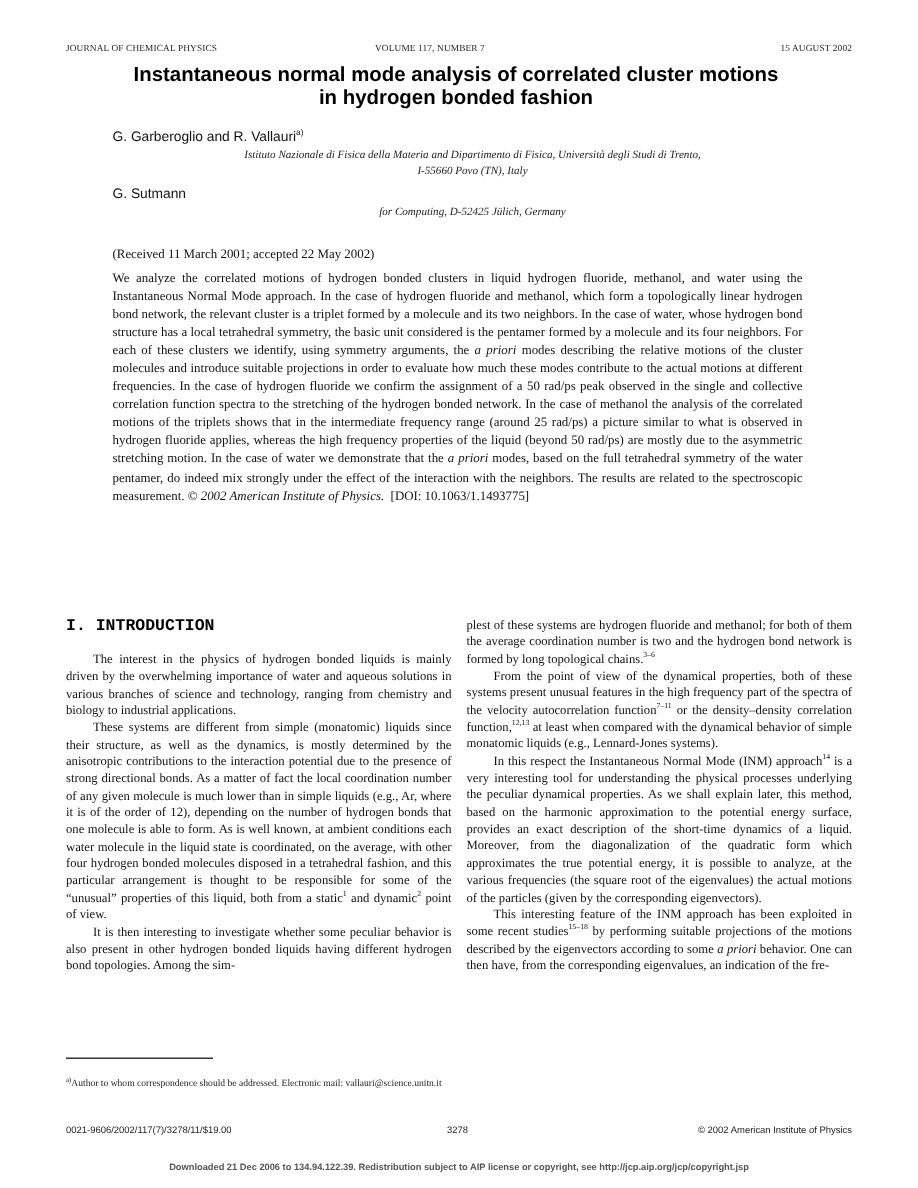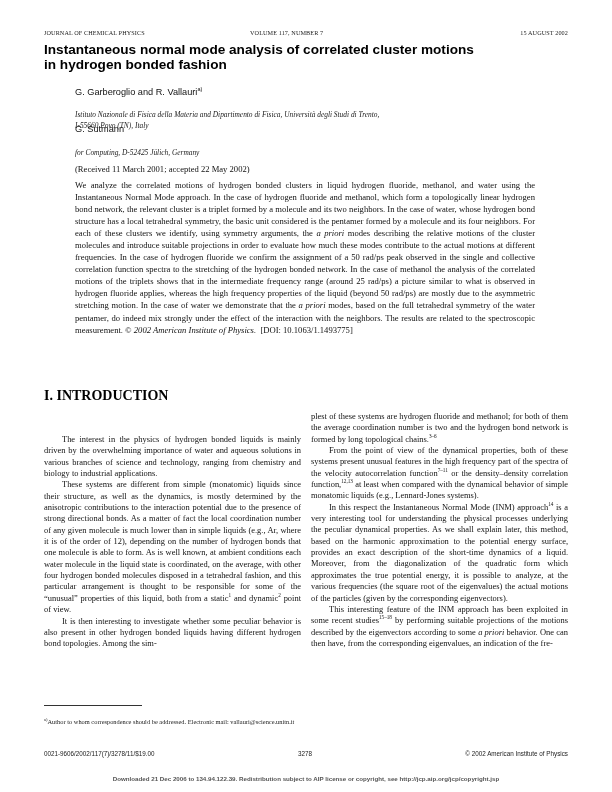--- a/index.html
+++ b/index.html
@@ -1,26 +1,26 @@
 <!DOCTYPE html>
 <html><head>
 <meta charset="utf-8">
 <style>
   html, body { margin:0; padding:0; background:#ffffff; }
   body { width:612px; height:792px; position:relative; overflow:hidden; color:#111; font-family:"Liberation Serif", serif; }
-  .abs { position:absolute; }
+  .abs { position:absolute;text-align:center; }
   .running { top:29px; font-size:6.2px; letter-spacing:0.1px; font-family:"Liberation Serif", serif; color:#222; }
   .title { left:44px; top:43px; width:520px; font-family:"Liberation Sans", sans-serif; font-weight:bold; font-size:13.6px; line-height:14.5px; color:#000; }
   .author { left:75px; font-family:"Liberation Sans", sans-serif; font-size:9.2px; color:#111; }
   .author sup { font-size:5.5px; }
-  .affil { left:75px; font-style:italic; font-size:7.4px; line-height:10.5px; color:#222; width:480px;margin-top:12px; }
+  .affil { left:75px; font-style:italic; font-size:7.4px; line-height:10.5px; color:#222; width:480px; }
   .received { left:75px; top:164px; font-size:8.6px; color:#111; }
   .abstract { left:75px; top:179px; width:460px; font-size:8.6px; line-height:12.05px; text-align:justify; color:#111;font-family:Liberation Serif, serif; }
   .abstract i { font-style:italic; }
-  .sec-head { left:44px; top:388px; font-family:Liberation Serif, serif; font-weight:bold; font-size:14px; color:#000; }
+  .sec-head { left:44px; top:412px; font-family:Liberation Mono, monospace; font-weight:bold; font-size:11px; color:#000; }
   .col { font-size:8.45px; line-height:11.35px; text-align:justify; color:#111; width:257px; }
   .col p { margin:0; text-indent:18px; }
   .col p.noindent { text-indent:0; }
   .col sup { font-size:5.2px; line-height:0; }
   .rule { left:44px; top:705px; width:98px; height:0; border-top:0.6px solid #333; }
   .footnote { left:44px; top:716px; width:257px; font-size:6.4px; line-height:8.5px; color:#222; text-align:justify; }
   .footer { top:750px; font-family:"Liberation Sans", sans-serif; font-size:6.3px; color:#222; }
   .download { left:0; top:775px; width:612px; text-align:center; font-family:"Liberation Sans", sans-serif; font-weight:bold; font-size:6.2px; color:#555; }
 </style>
 </head>

